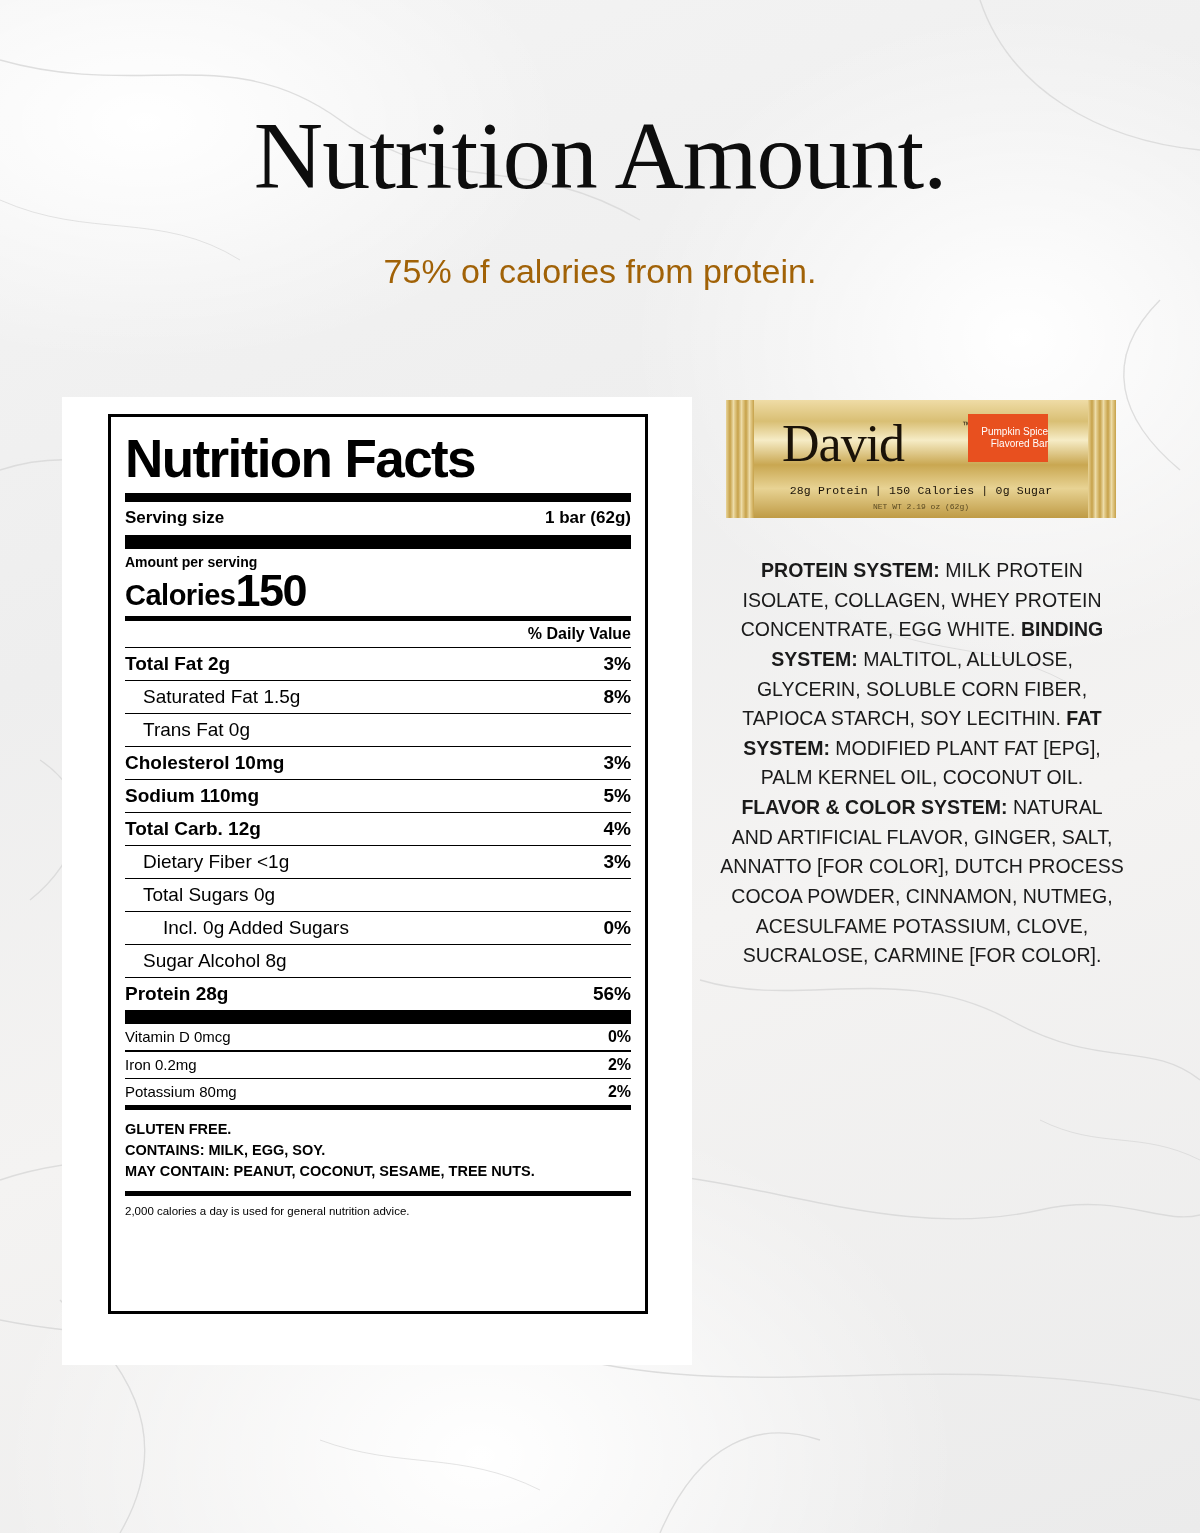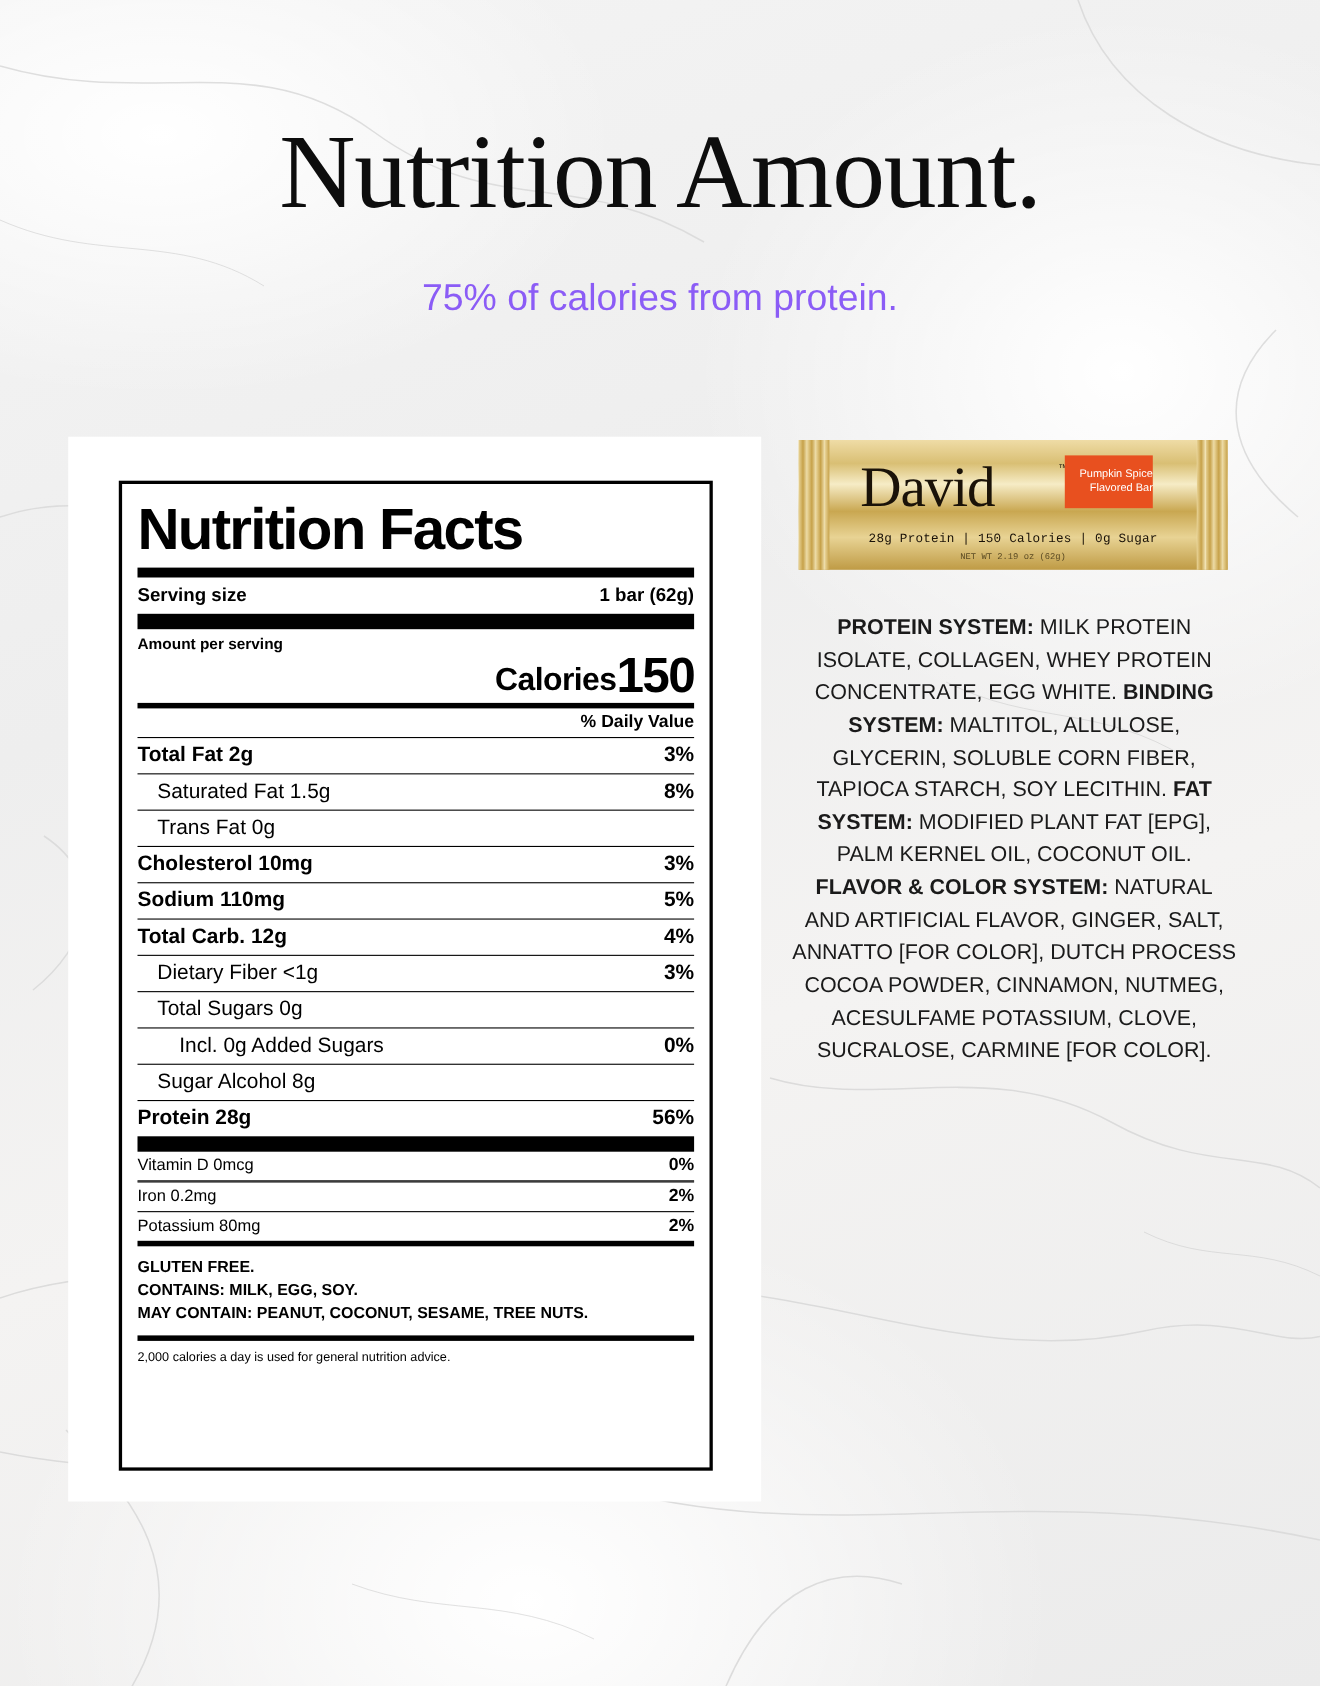--- a/index.html
+++ b/index.html
@@ -37,37 +37,37 @@
     font-family: "Liberation Serif", serif;
     font-size: 96px;
     line-height: 1;
     color: #0d0d0d;
     margin-top: 108px;
     letter-spacing: -1px;
   }
   .subtitle {
     font-family: "Liberation Sans", sans-serif;
     font-size: 34px;
-    color: #8b5cf6;
+    color: #a16207;
     margin-top: 48px;
   }
 
   
   .nf-card {
     position: absolute;
     left: 62px;
     top: 397px;
     width: 630px;
     height: 968px;
     background: #ffffff;
   }
   .nf-label {
     position: absolute;
     left: 46px;
-    top: 40px;
+    top: 17px;
     width: 540px;
     height: 900px;
     border: 3px solid #000;
     box-sizing: border-box;
     background: #fff;
     padding: 10px 14px 0 14px;
   }
   .nf-title {
     font-family: "Liberation Sans", sans-serif;
     font-weight: bold;
@@ -102,21 +102,21 @@
     font-size: 17px;
     padding: 6px 0 7px 0;
   }
   .amount-label {
     font-weight: bold;
     font-size: 14px;
     padding-top: 5px;
   }
   .cal-row {
     display: flex;
-    justify-content: flex-end;
+    justify-content: flex-start;
     align-items: flex-end;
     padding-bottom: 4px;
   }
   .cal-word {
     font-weight: bold;
     font-size: 29px;
     letter-spacing: -0.5px;
   }
   .cal-val {
     font-weight: bold;

